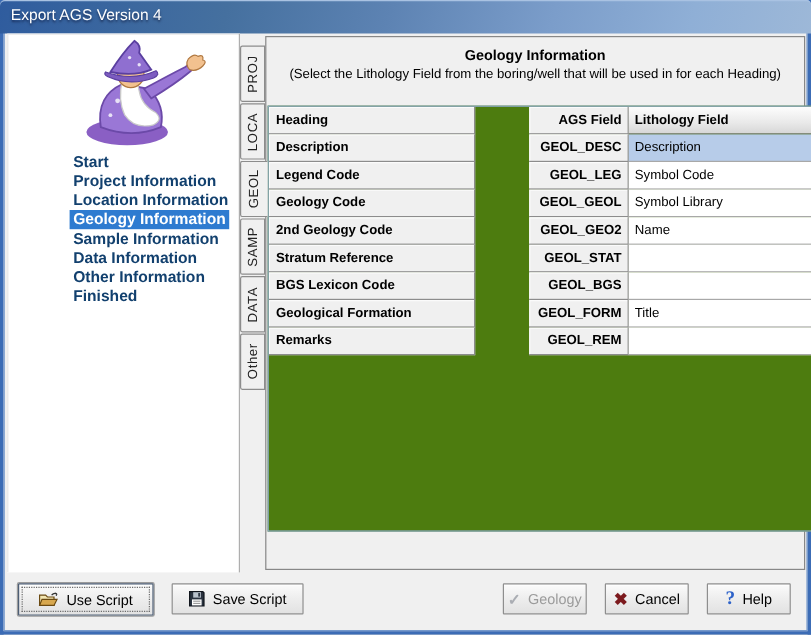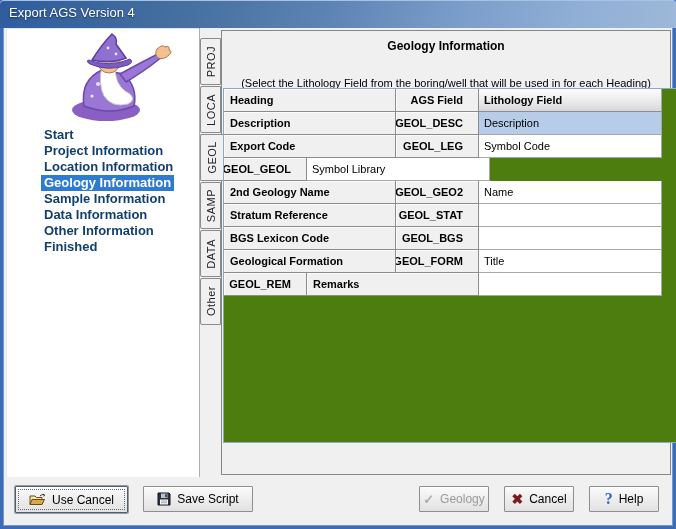--- a/index.html
+++ b/index.html
@@ -21,21 +21,21 @@
     position:absolute; left:9px; top:5px;
     color:#ffffff; font-size:13px; text-shadow:0 1px 2px rgba(0,0,30,.55);text-align:right;
   }
   
   .sidebar{
     position:absolute; left:3px; top:28px; width:194px; height:449px;
     background:#ffffff; border-right:1px solid #aeaeae;
     box-shadow: inset 1px 1px 0 #e7e7e7;
   }
   .wizard{ position:absolute; left:48px; top:4px; }
-  .nav{ position:absolute; left:35px; top:99px; }
+  .nav{ position:absolute; left:52px; top:99px; }
   .nav-item{
     font-size:13px; font-weight:bold; color:#12406e;
     line-height:16px; white-space:nowrap; padding:0 3px; width:max-content;
     cursor:default;
   }
   .nav-item.selected{ background:#2e7bd0; color:#ffffff; }
   
   .tab{
     position:absolute; left:197px; width:21px; height:47px;
     background:#f0f0f0; border:1px solid #8c8c8c; border-radius:2px 0 0 2px;
@@ -49,35 +49,35 @@
   
   .panel{
     position:absolute; left:218px; top:30px; width:450px; height:445px;
     background:#f0f0f0; border:1px solid #878787; z-index:1;
   }
   .panel-title{
     margin-top:8px; text-align:center;
     font-size:12px; font-weight:bold; color:#000;
   }
   .panel-subtitle{
-    margin-top:24px; text-align:center;
+    margin-top:3px; text-align:center;
     font-size:11px; color:#000;
   }
   
   .grid{
     position:absolute; left:220px; top:88px; width:532px; height:355px;
     border:1px solid #8aa8c9; background:#4d7c0f; z-index:2; overflow:hidden;
   }
   .trow{ display:flex; height:23px; }
   .cell{
     height:23px; font-size:11px; display:flex; align-items:center;
     overflow:hidden; white-space:nowrap;
   }
   .c-head{ width:172px; padding-left:6px; }
-  .c-ags { width:83px;  justify-content:flex-end; padding-right:15px; }
+  .c-ags { width:83px;  justify-content:flex-end; padding-right:5px;margin-left:45px; }
   .c-lith{ width:183px; padding-left:5px; }
   .fixed{
     background:#f0f0f0; font-weight:bold; color:#000;
     border-right:1px solid #8c8c8c; border-bottom:1px solid #8c8c8c;
     box-shadow: inset 1px 1px 0 #fbfbfb;
   }
   .data{
     background:#ffffff; color:#000;
     border-right:1px solid #a8a8a8; border-bottom:1px solid #a8a8a8;
   }
@@ -186,65 +186,66 @@
       <div class="cell c-ags fixed">AGS Field</div>
       <div class="cell c-lith hdr-lith">Lithology Field</div>
     </div>
     <div id="grid-rows">
         <div class="trow">
       <div class="cell c-head fixed">Description</div>
       <div class="cell c-ags fixed">GEOL_DESC</div>
       <div class="cell c-lith data selected">Description</div>
     </div>
         <div class="trow">
-      <div class="cell c-head fixed">Export Code</div>
+      <div class="cell c-head fixed">Legend Code</div>
       <div class="cell c-ags fixed">GEOL_LEG</div>
       <div class="cell c-lith data">Symbol Code</div>
     </div>
         <div class="trow">
+      <div class="cell c-head fixed">Geology Code</div>
       <div class="cell c-ags fixed">GEOL_GEOL</div>
       <div class="cell c-lith data">Symbol Library</div>
     </div>
         <div class="trow">
-      <div class="cell c-head fixed">2nd Geology Name</div>
+      <div class="cell c-head fixed">2nd Geology Code</div>
       <div class="cell c-ags fixed">GEOL_GEO2</div>
       <div class="cell c-lith data">Name</div>
     </div>
         <div class="trow">
       <div class="cell c-head fixed">Stratum Reference</div>
       <div class="cell c-ags fixed">GEOL_STAT</div>
       <div class="cell c-lith data"></div>
     </div>
         <div class="trow">
       <div class="cell c-head fixed">BGS Lexicon Code</div>
       <div class="cell c-ags fixed">GEOL_BGS</div>
       <div class="cell c-lith data"></div>
     </div>
         <div class="trow">
       <div class="cell c-head fixed">Geological Formation</div>
       <div class="cell c-ags fixed">GEOL_FORM</div>
       <div class="cell c-lith data">Title</div>
     </div>
         <div class="trow">
+      <div class="cell c-head fixed">Remarks</div>
       <div class="cell c-ags fixed">GEOL_REM</div>
-      <div class="cell c-head fixed">Remarks</div>
       <div class="cell c-lith data"></div>
     </div>
       </div>
   </div>
 
   <div class="btn focused" style="left:12px; width:113px; height:27px;">
     <span class="icon">
       <svg width="17" height="13" viewBox="0 0 17 13">
         <path d="M1 3 L6 3 L7.5 4.5 L13 4.5 L13 11.5 L1 11.5 Z" fill="#f3e6b2" stroke="#6b4a12" stroke-width="1"></path>
         <path d="M3 6.5 L15.5 6.5 L13 11.5 L1 11.5 Z" fill="#d8a84f" stroke="#6b4a12" stroke-width="1"></path>
         <path d="M11 3 Q13 0.5 15.5 2 M15.5 2 L14 1.2 M15.5 2 L14.8 3.4" stroke="#333" stroke-width="1" fill="none"></path>
       </svg>
     </span>
-    <span>Use Cancel</span>
+    <span>Use Script</span>
   </div>
 
   <div class="btn" style="left:140px; width:110px;">
     <span class="icon">
       <svg width="14" height="14" viewBox="0 0 14 14">
         <path d="M1 1 L12 1 L13 2 L13 13 L1 13 Z" fill="#2a3340" stroke="#10151c" stroke-width="1"></path>
         <rect x="4" y="1.5" width="6.5" height="4.5" fill="#b9c2cc"></rect>
         <rect x="8.2" y="2.2" width="1.6" height="3" fill="#2a3340"></rect>
         <rect x="3" y="7.5" width="8" height="5" fill="#ffffff"></rect>
         <line x1="4" y1="9" x2="10" y2="9" stroke="#8a8a8a" stroke-width="0.8"></line>

